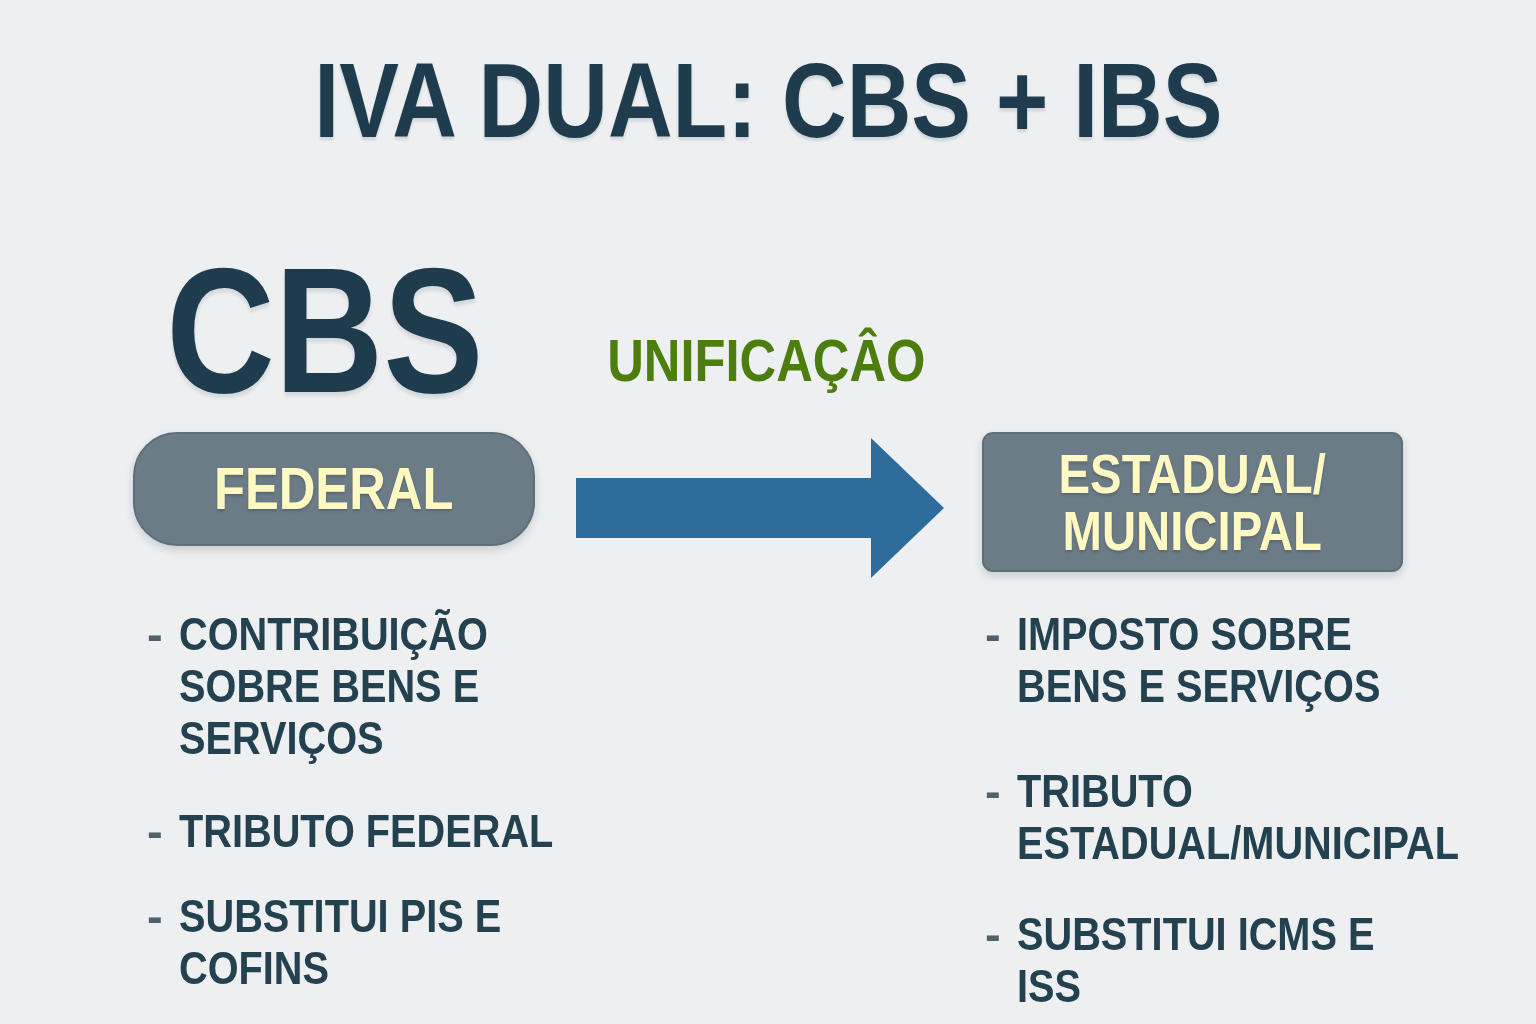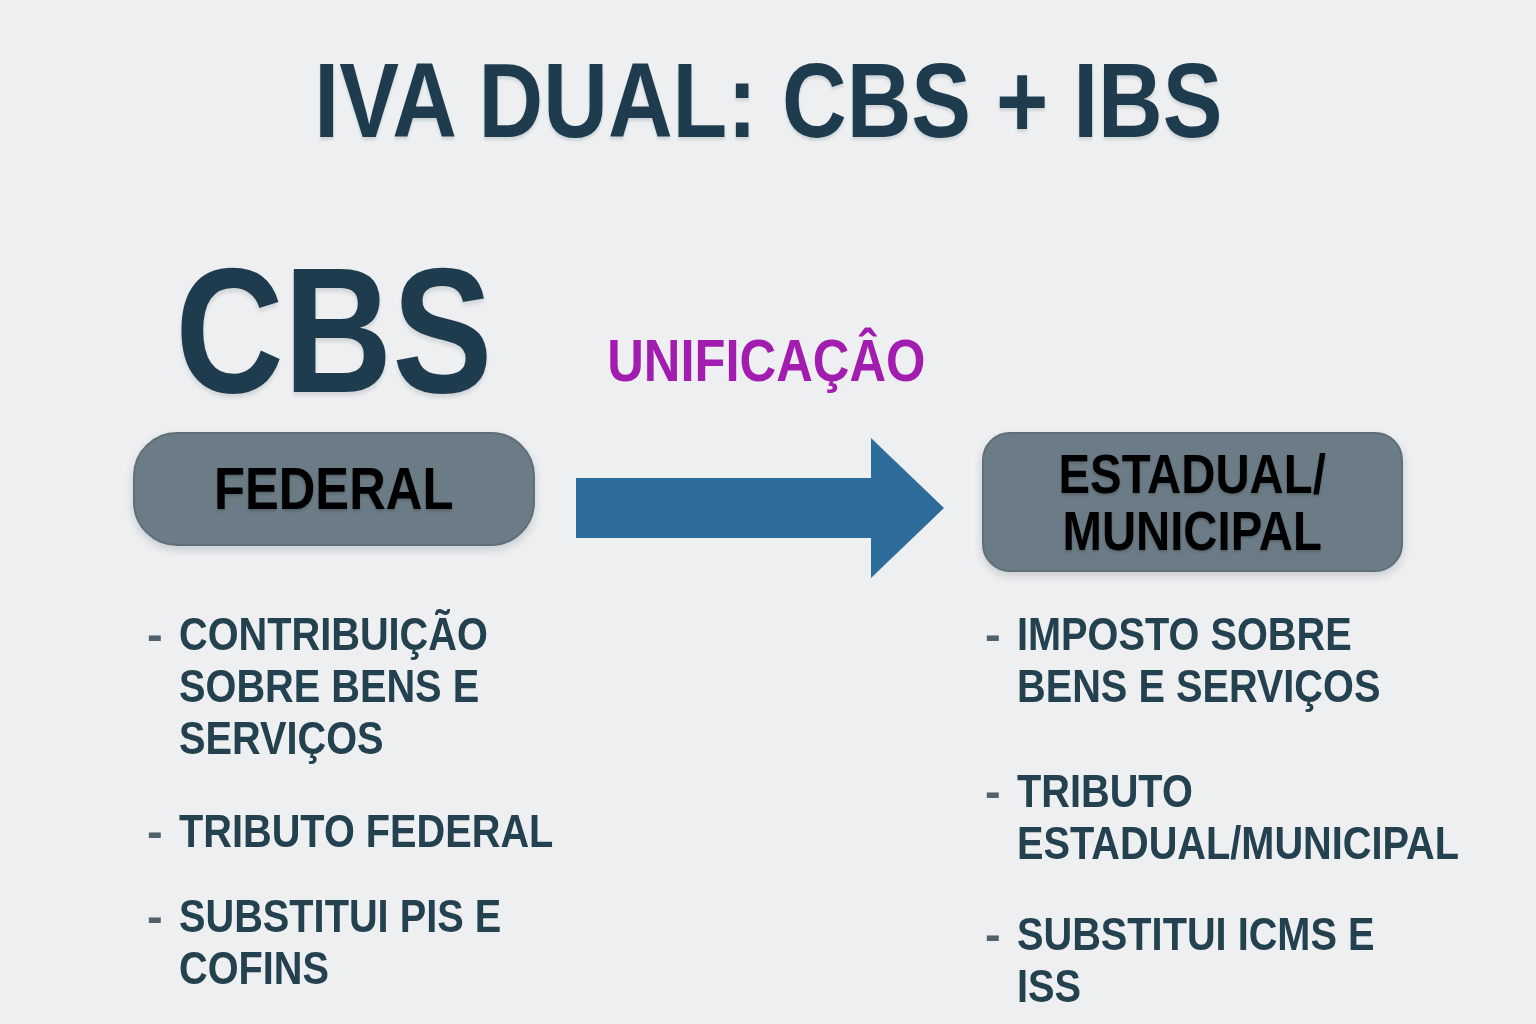--- a/index.html
+++ b/index.html
@@ -22,38 +22,38 @@
     text-shadow:0 3px 3px rgba(30,60,78,0.14);
     white-space:nowrap;
   }
 
   .acronym {
     position:absolute; text-align:center;
     font-size:178px; line-height:178px; color:#1e3c4e;
     text-shadow:0 4px 4px rgba(30,60,78,0.12);
     white-space:nowrap;
   }
-  .acronym.left  { left:133px; top:242px; width:402px; }
+  .acronym.left  { left:124px; top:242px; width:402px; }
   .acronym.right { left:982px; top:242px; width:421px; }
 
   .badge {
     position:absolute; background:#6b7c86;
     border:2px solid #5e6f79;
     box-shadow:0 4px 8px rgba(40,55,65,0.18);
     display:flex; align-items:center; justify-content:center;
-    color:#000000; text-align:center;
+    color:#fef9c3; text-align:center;
   }
   .badge.left  { left:133px; top:432px; width:402px; height:114px; border-radius:44px; font-size:60px; line-height:60px; }
-  .badge.right { left:982px; top:432px; width:421px; height:140px; border-radius:28px; font-size:56px; line-height:57px; }
+  .badge.right { left:982px; top:432px; width:421px; height:140px; border-radius:11px; font-size:56px; line-height:57px; }
   .badge-text { white-space:pre-line; text-shadow:0 2px 3px rgba(0,0,0,0.18); }
 
   .unification-label {
     position:absolute; left:566px; top:330px; width:400px;
     text-align:center; font-size:60px; line-height:62px;
-    color:#a21caf; white-space:nowrap;
+    color:#4d7c0f; white-space:nowrap;
   }
 
   .arrow-wrap { position:absolute; left:576px; top:438px; width:368px; height:140px; }
 
   .bullet-list { position:absolute; font-size:47px; line-height:52px; color:#24414f; }
   .bullet-list.left  { left:147px; top:608px; width:560px; }
   .bullet-list.right { left:985px; top:608px; width:500px; }
   .bullet { display:flex; align-items:flex-start; }
   .bullet + .bullet {}
   .bullet-list.left  .bullet:nth-child(2) { margin-top:41px; }

